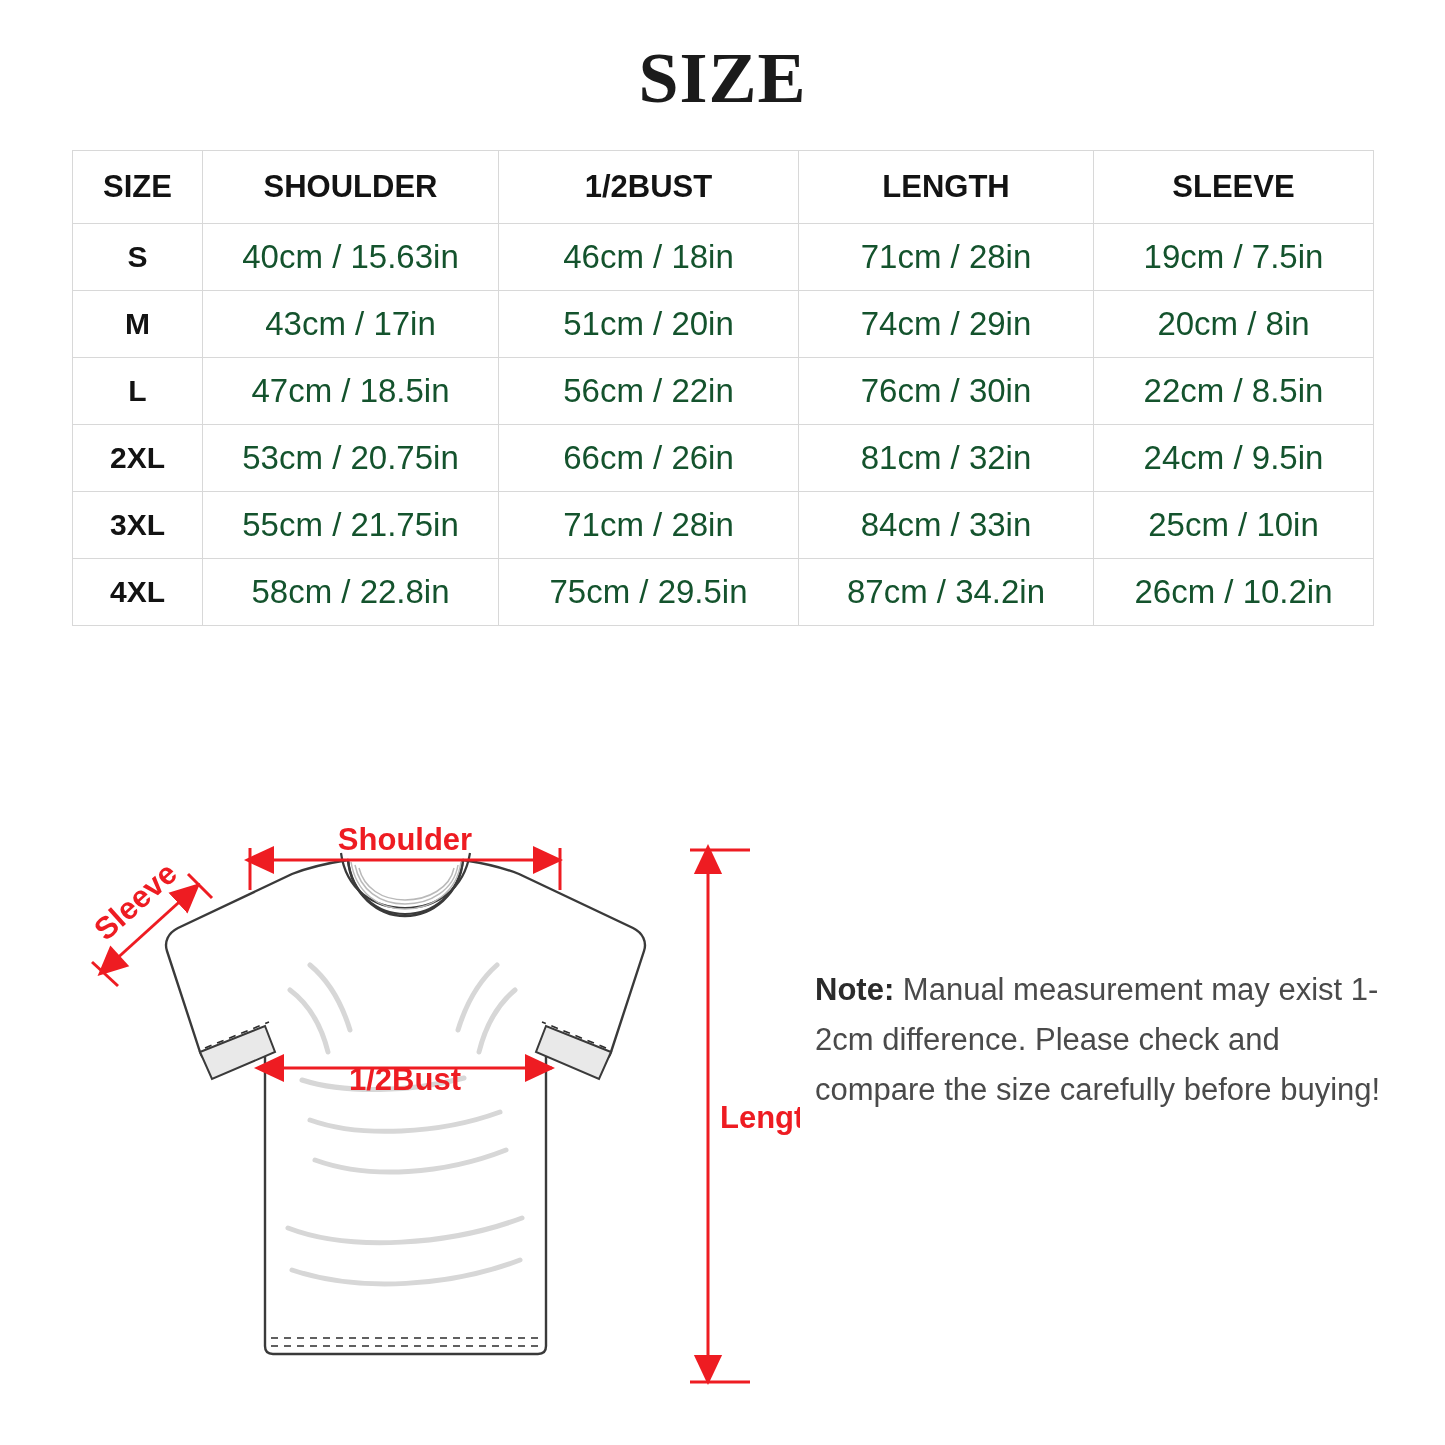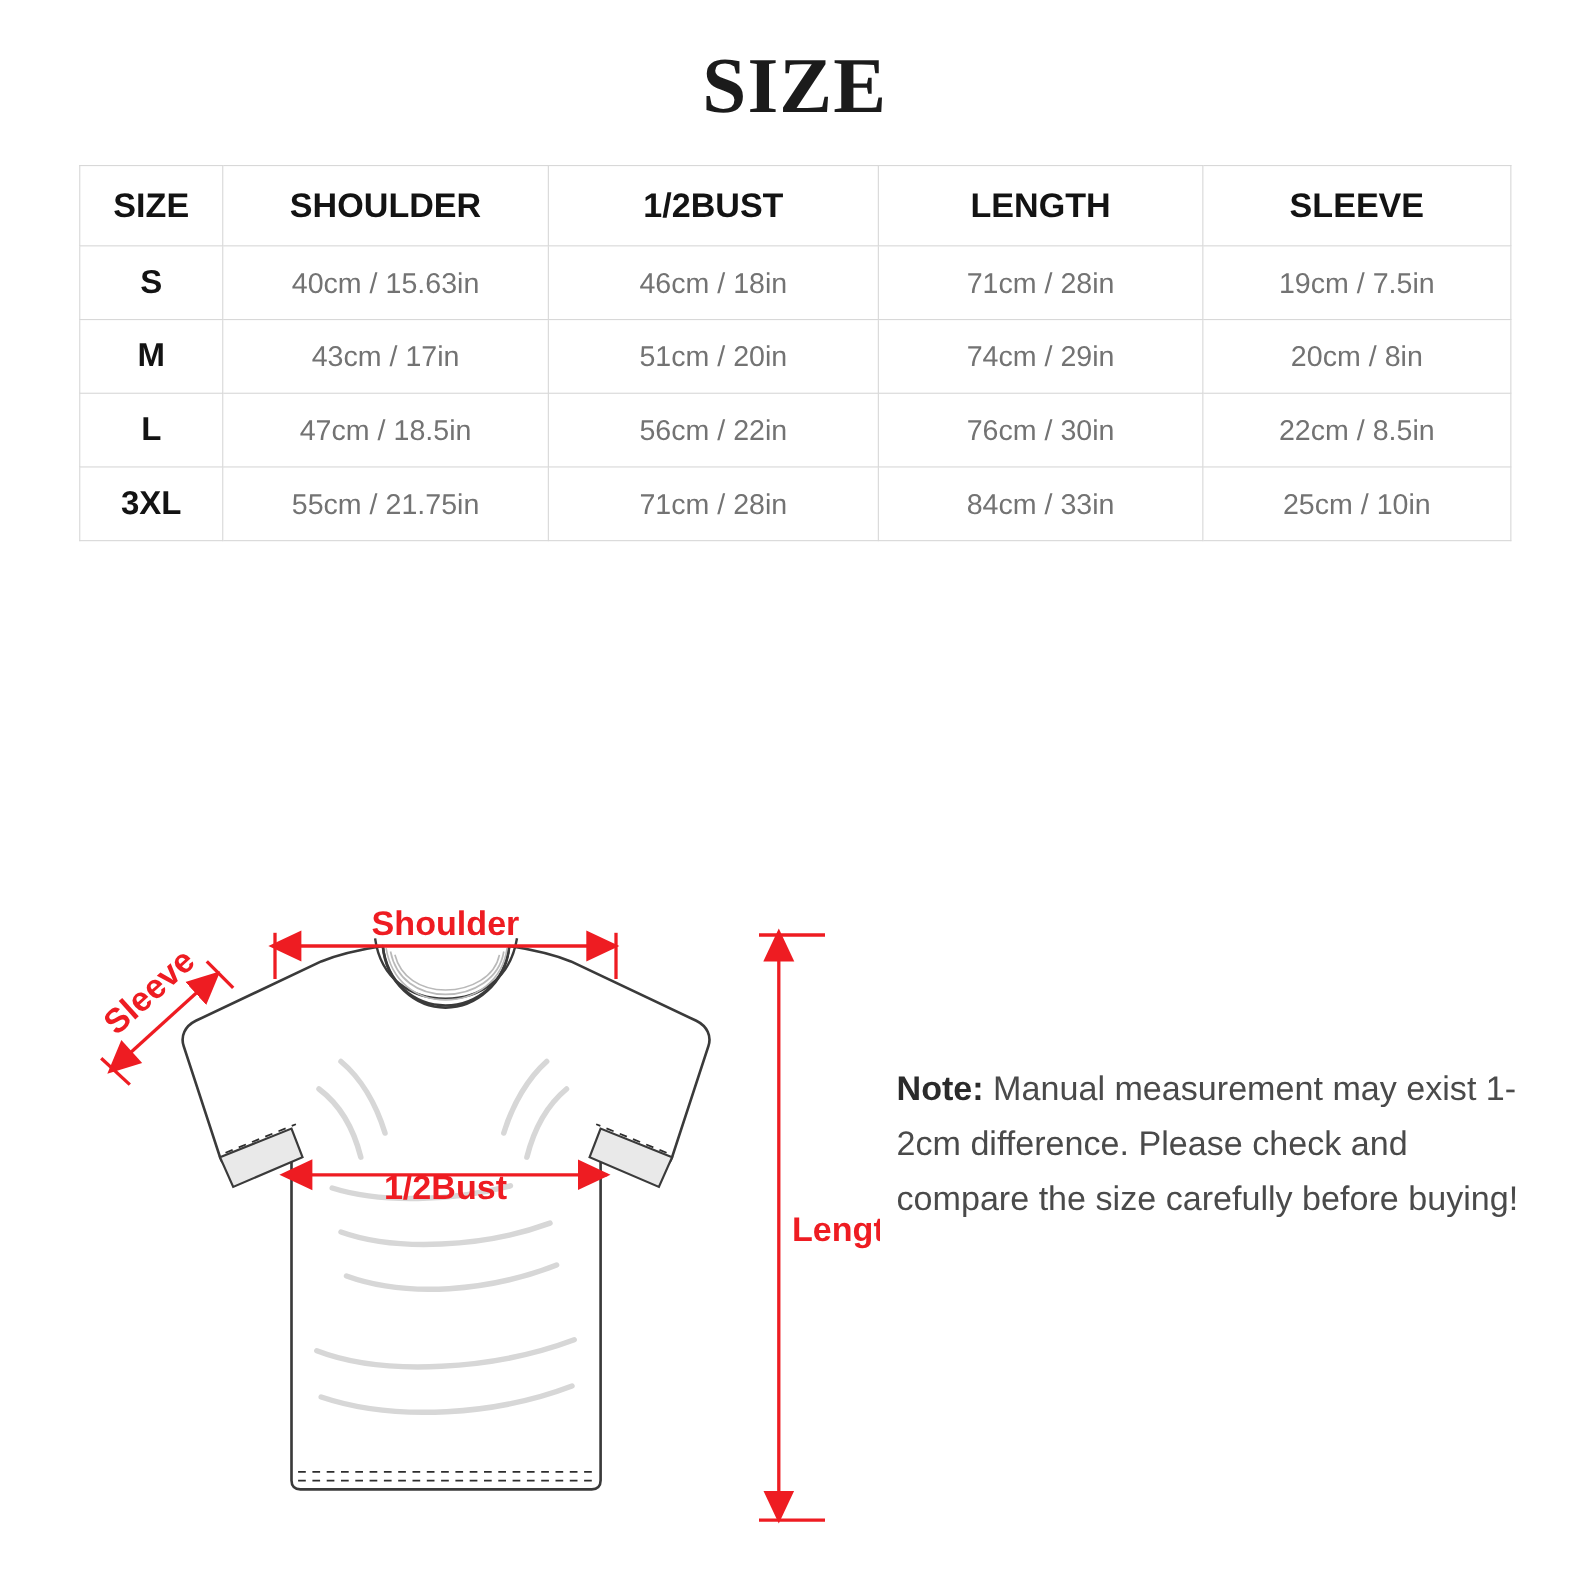--- a/index.html
+++ b/index.html
@@ -39,22 +39,22 @@
     vertical-align: middle;
   }
   table.size-table thead th {
     height: 70px;
     font-size: 31px;
     font-weight: bold;
     color: #131313;
   }
   table.size-table tbody td {
     height: 64px;
-    font-size: 26px;
-    color: #737373;
+    font-size: 33px;
+    color: #14532d;
     font-weight: normal;
   }
   table.size-table tbody td.size-label {
     font-size: 30px;
     font-weight: bold;
     color: #131313;
   }
   col.c-size { width: 130px; }
   col.c-shoulder { width: 296px; }
   col.c-bust { width: 300px; }
@@ -130,25 +130,39 @@
         <td>20cm / 8in</td>
       </tr>
       <tr>
         <td class="size-label">L</td>
         <td>47cm / 18.5in</td>
         <td>56cm / 22in</td>
         <td>76cm / 30in</td>
         <td>22cm / 8.5in</td>
       </tr>
       <tr>
+        <td class="size-label">2XL</td>
+        <td>53cm / 20.75in</td>
+        <td>66cm / 26in</td>
+        <td>81cm / 32in</td>
+        <td>24cm / 9.5in</td>
+      </tr>
+      <tr>
         <td class="size-label">3XL</td>
         <td>55cm / 21.75in</td>
         <td>71cm / 28in</td>
         <td>84cm / 33in</td>
         <td>25cm / 10in</td>
+      </tr>
+      <tr>
+        <td class="size-label">4XL</td>
+        <td>58cm / 22.8in</td>
+        <td>75cm / 29.5in</td>
+        <td>87cm / 34.2in</td>
+        <td>26cm / 10.2in</td>
       </tr>
     </tbody>
   </table>
 </div>
 
 <div id="diagram-area">
 
   <div id="shirt-svg-holder">
     <svg width="740" height="640" viewBox="0 0 740 640" xmlns="http://www.w3.org/2000/svg">
       <defs>

